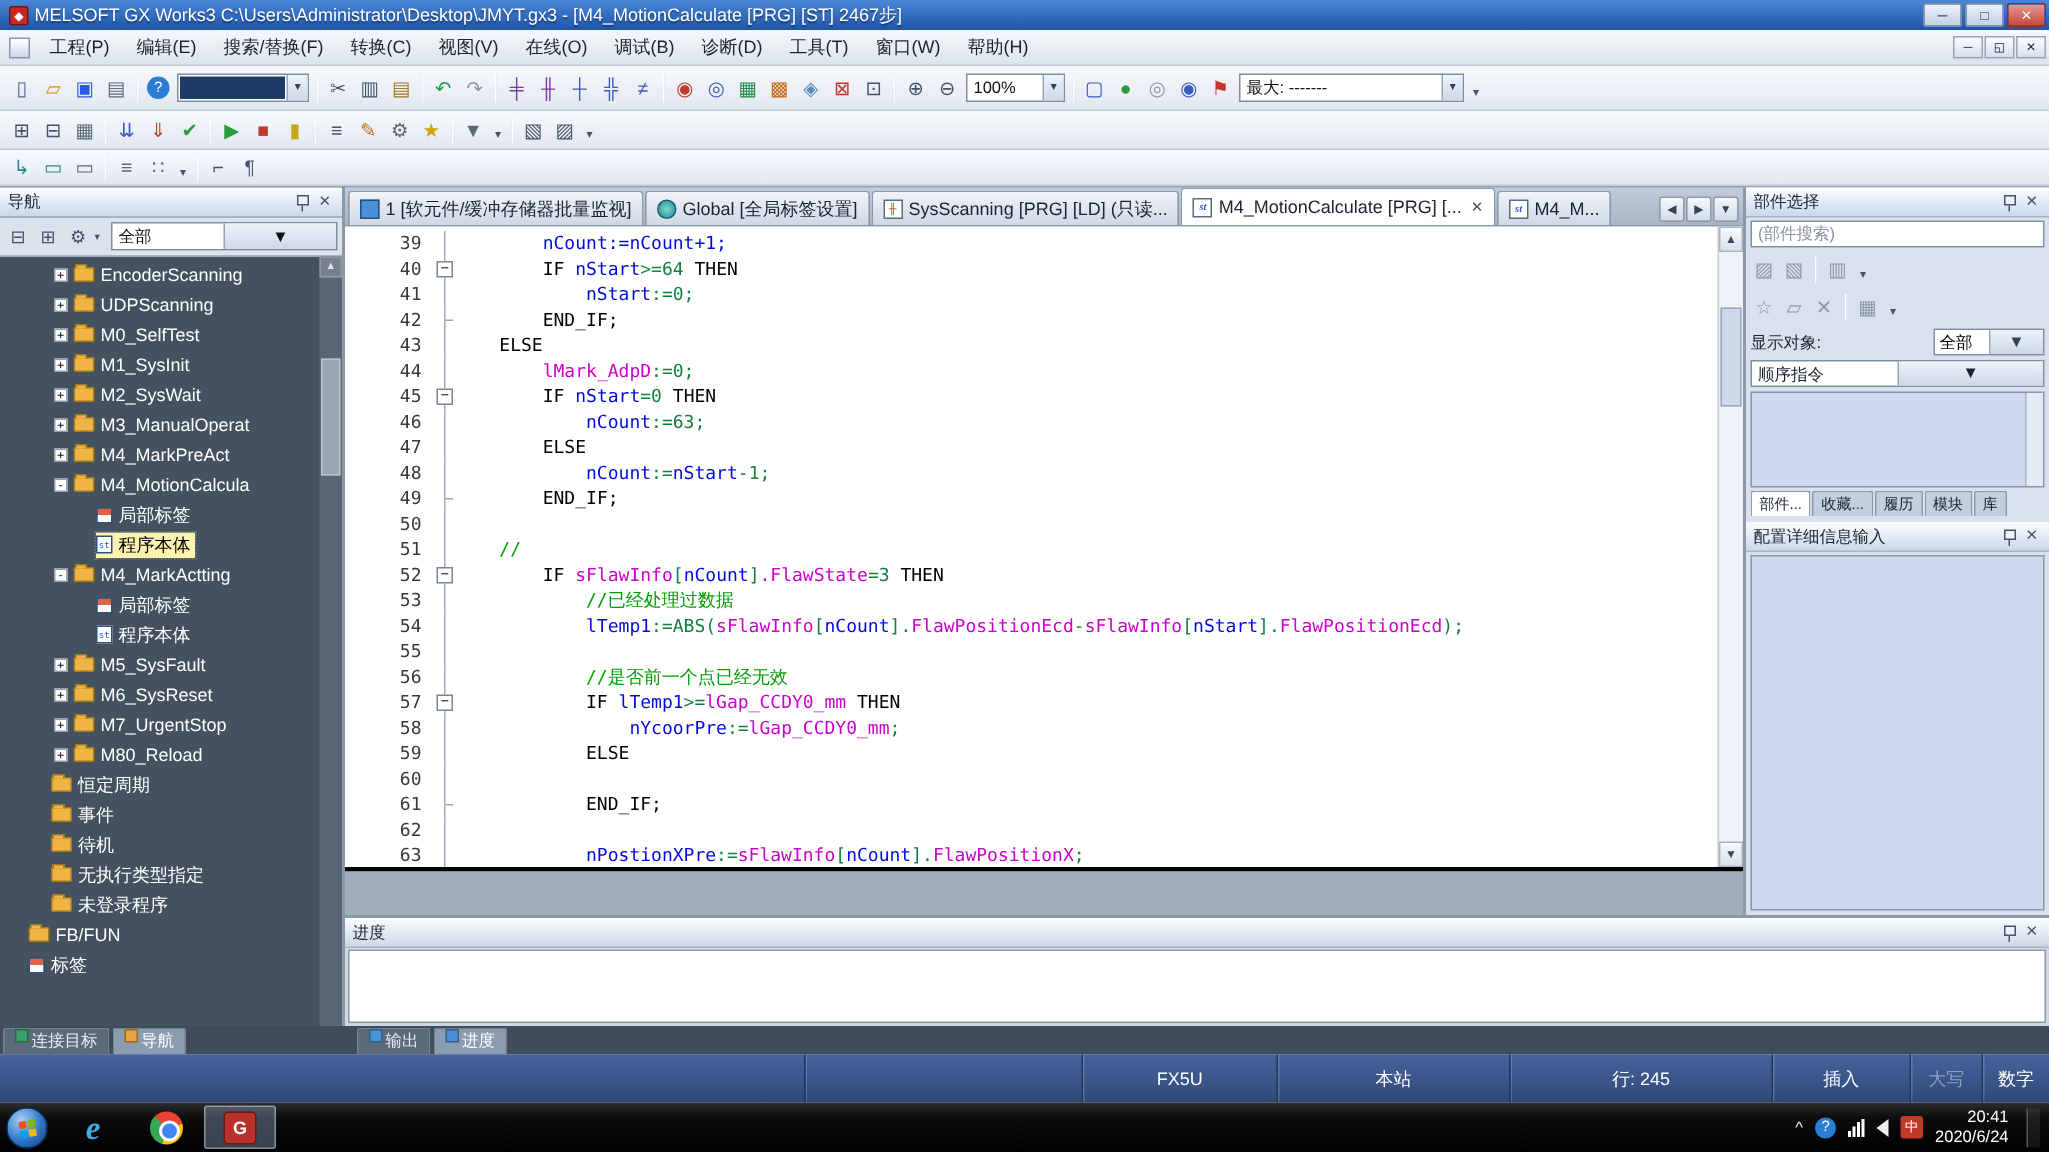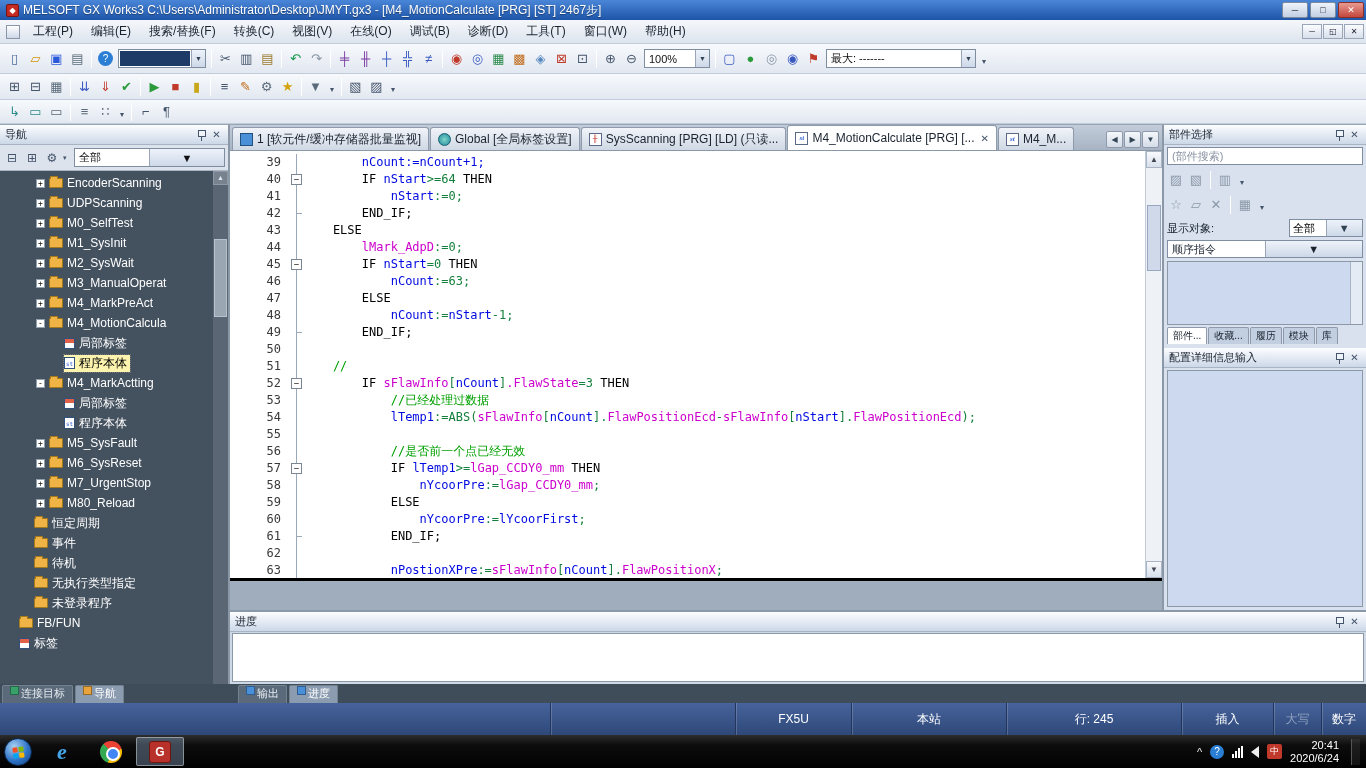--- a/index.html
+++ b/index.html
@@ -172,21 +172,21 @@
   .dstab.active{background:#8b9cb0;color:#fff;}
   .dsicon{width:9px;height:9px;flex:none;border:1px solid rgba(0,0,0,.35);}
 
   
   .statusbar{height:32px;flex:none;background:linear-gradient(#47639c,#2e4878);display:flex;
     color:#fff;font-size:12px;}
   .sseg{display:flex;align-items:center;justify-content:center;border-left:1px solid #22355c;
     box-shadow:inset 1px 0 0 rgba(255,255,255,.18);white-space:nowrap;}
   .sseg.first{border-left:none;box-shadow:none;}
   .sflex{flex:1;}
-  .w185{width:185px;}.w130{width:116px;}.w155{width:155px;align-items:center;}.w175{width:175px;}
+  .w185{width:185px;}.w130{width:130px;}.w155{width:155px;align-items:center;}.w175{width:175px;}
   .w70{width:92px;}.w48{width:48px;}.w45{width:45px;}
   .sdim{color:#8fa0bd;}
 
   
   .taskbar{height:33px;flex:none;background:linear-gradient(#2e2e2e,#0d0d0d 30%,#000);
     display:flex;align-items:center;color:#fff;}
   .orb{width:28px;height:28px;margin:0 6px 0 4px;border-radius:50%;flex:none;
     background:radial-gradient(circle at 35% 30%,#a8d0f2,#2f74c8 55%,#123c78);
     border:1px solid #0c2a52;position:relative;}
   .orbflag{position:absolute;left:8px;top:8px;width:12px;height:12px;display:grid;
@@ -740,21 +740,20 @@
                   <span class="ct" style="padding-left: 16ch;"><span class="v">nYcoorPre</span><span class="p">:=</span><span class="g">lGap_CCDY0_mm</span><span class="p">;</span></span>
                 </div>
                 <div class="cl">
                   <span class="ln">59</span>
                   <span class="fold f-l"></span>
                   <span class="ct" style="padding-left: 12ch;"><span class="k">ELSE</span></span>
                 </div>
                 <div class="cl">
                   <span class="ln">60</span>
                   <span class="fold f-l"></span>
-                  <span class="ct" style="padding-left: 16ch;"><span class="v">nYcoorPre</span><span class="p">:=</span><span class="v">lYcoorFirst</span><span class="p">;</span></span>
                 </div>
                 <div class="cl">
                   <span class="ln">61</span>
                   <span class="fold f-e"></span>
                   <span class="ct" style="padding-left: 12ch;"><span class="k">END_IF;</span></span>
                 </div>
                 <div class="cl">
                   <span class="ln">62</span>
                   <span class="fold f-l"></span>
                   <span class="ct" style="padding-left: 0ch;"></span>

